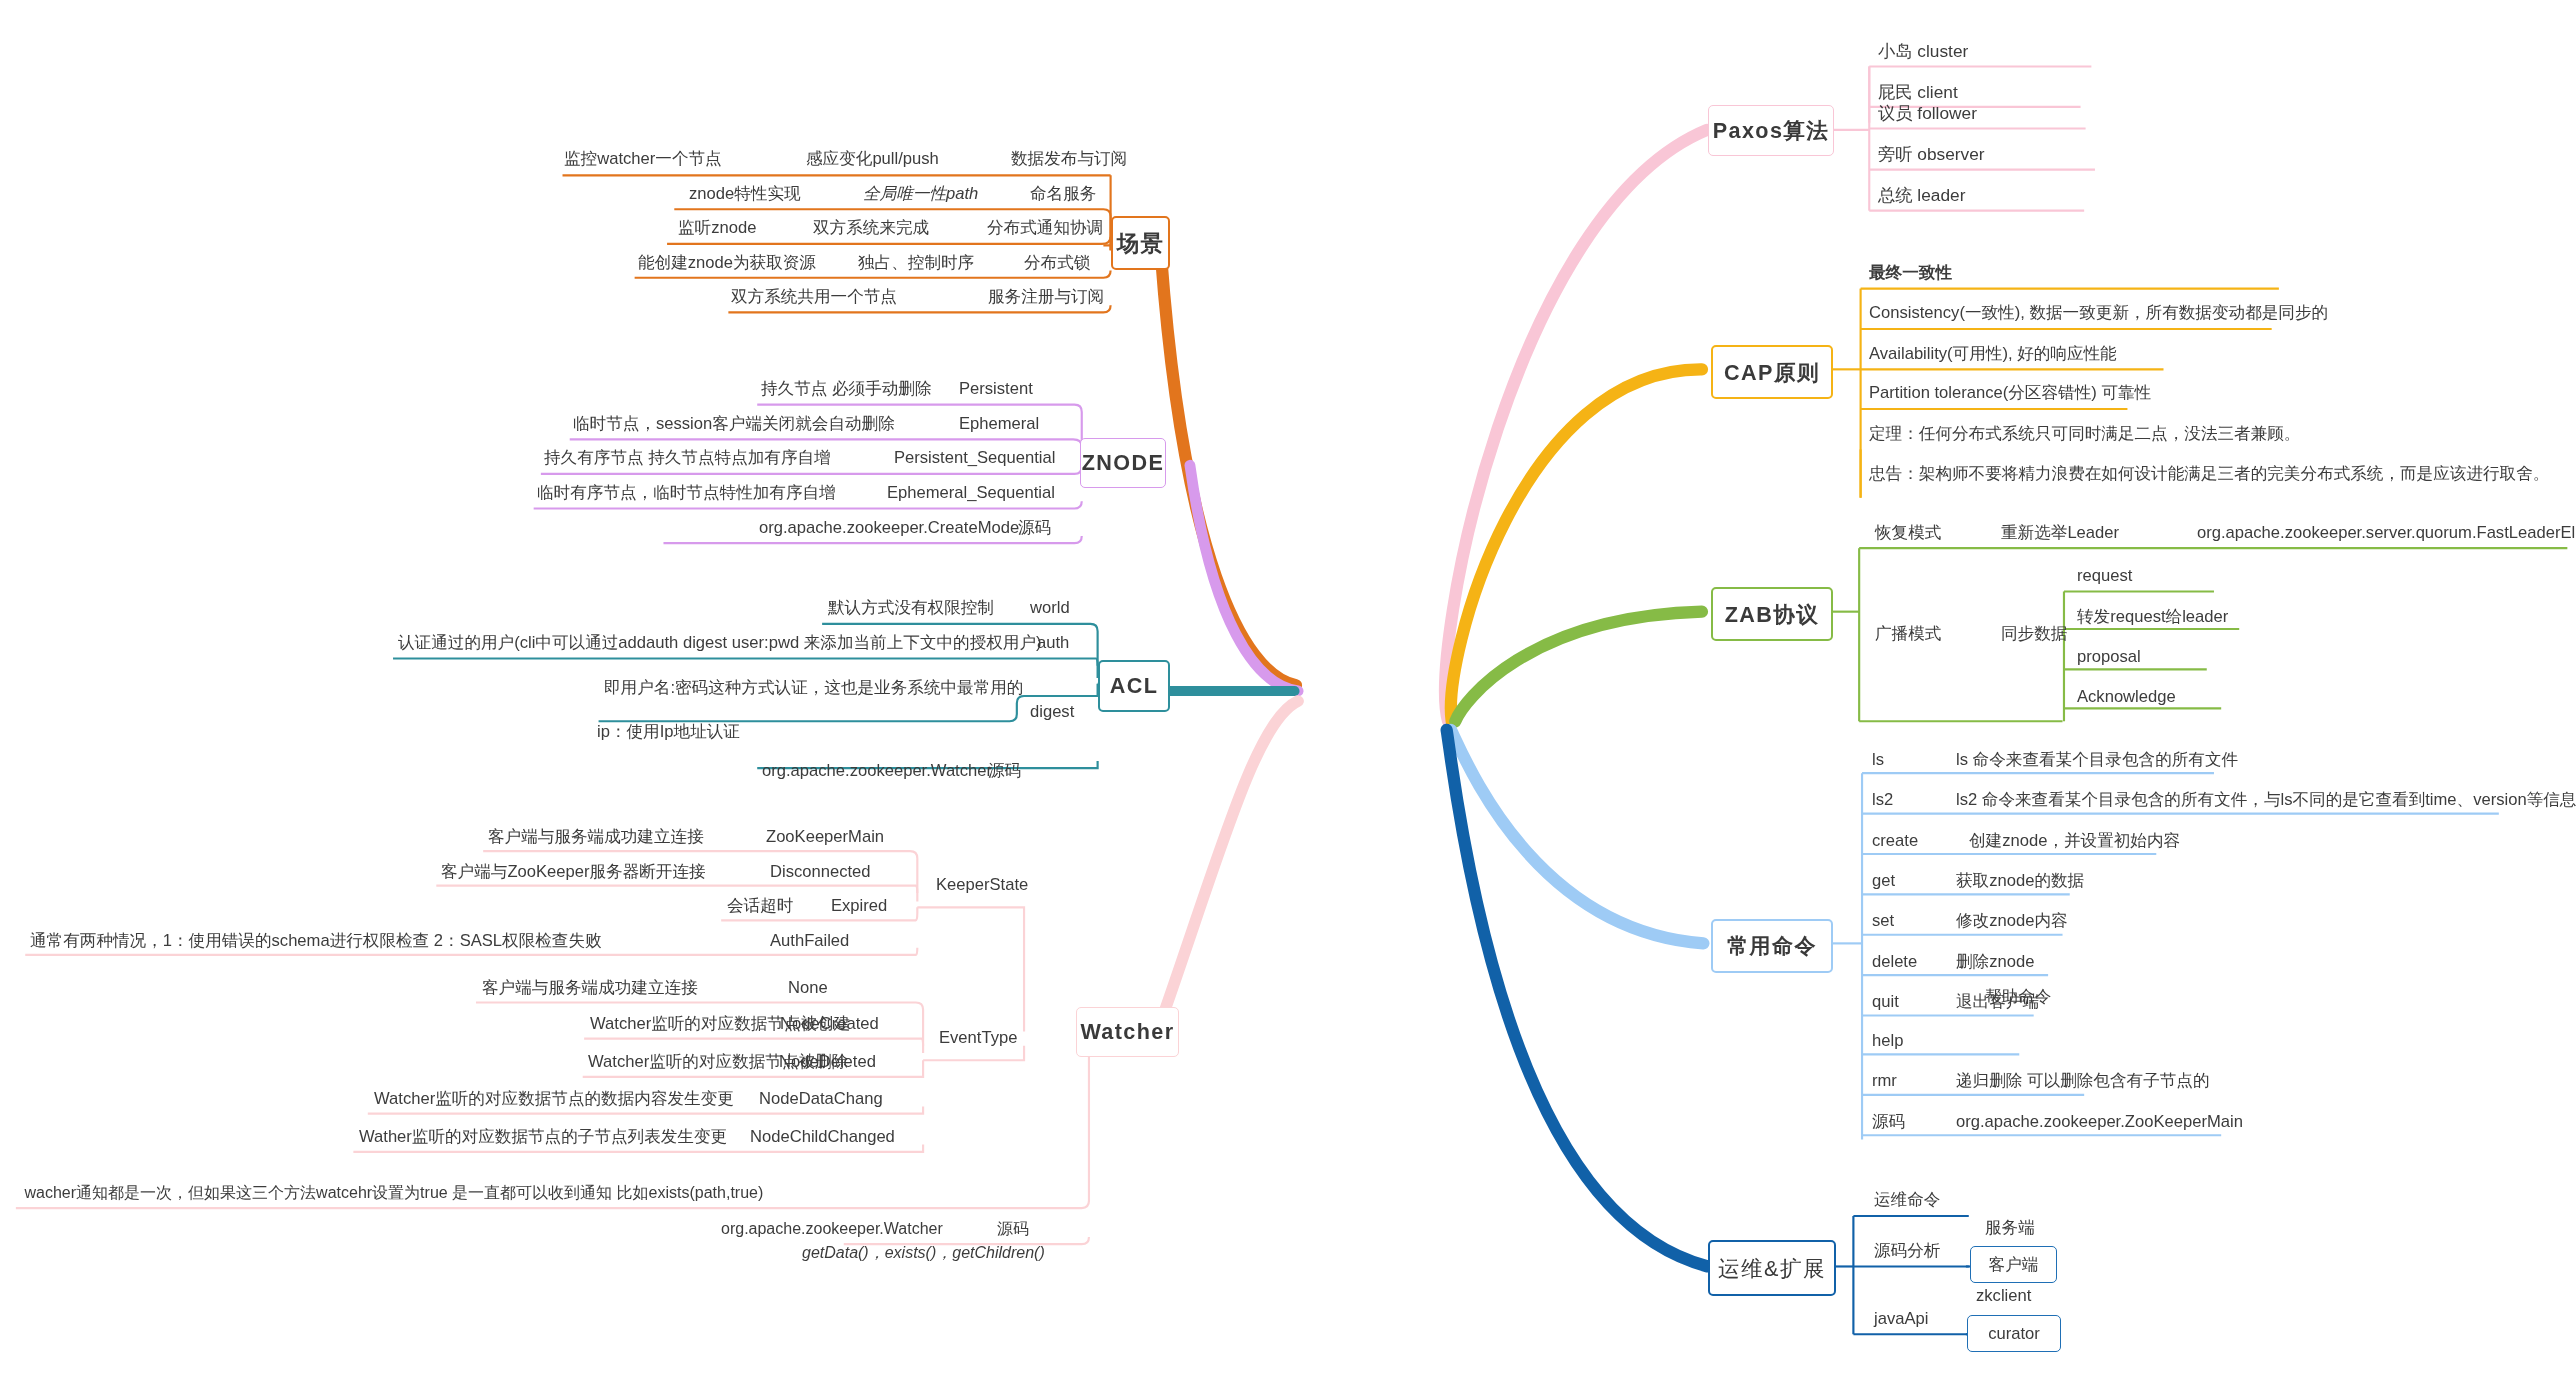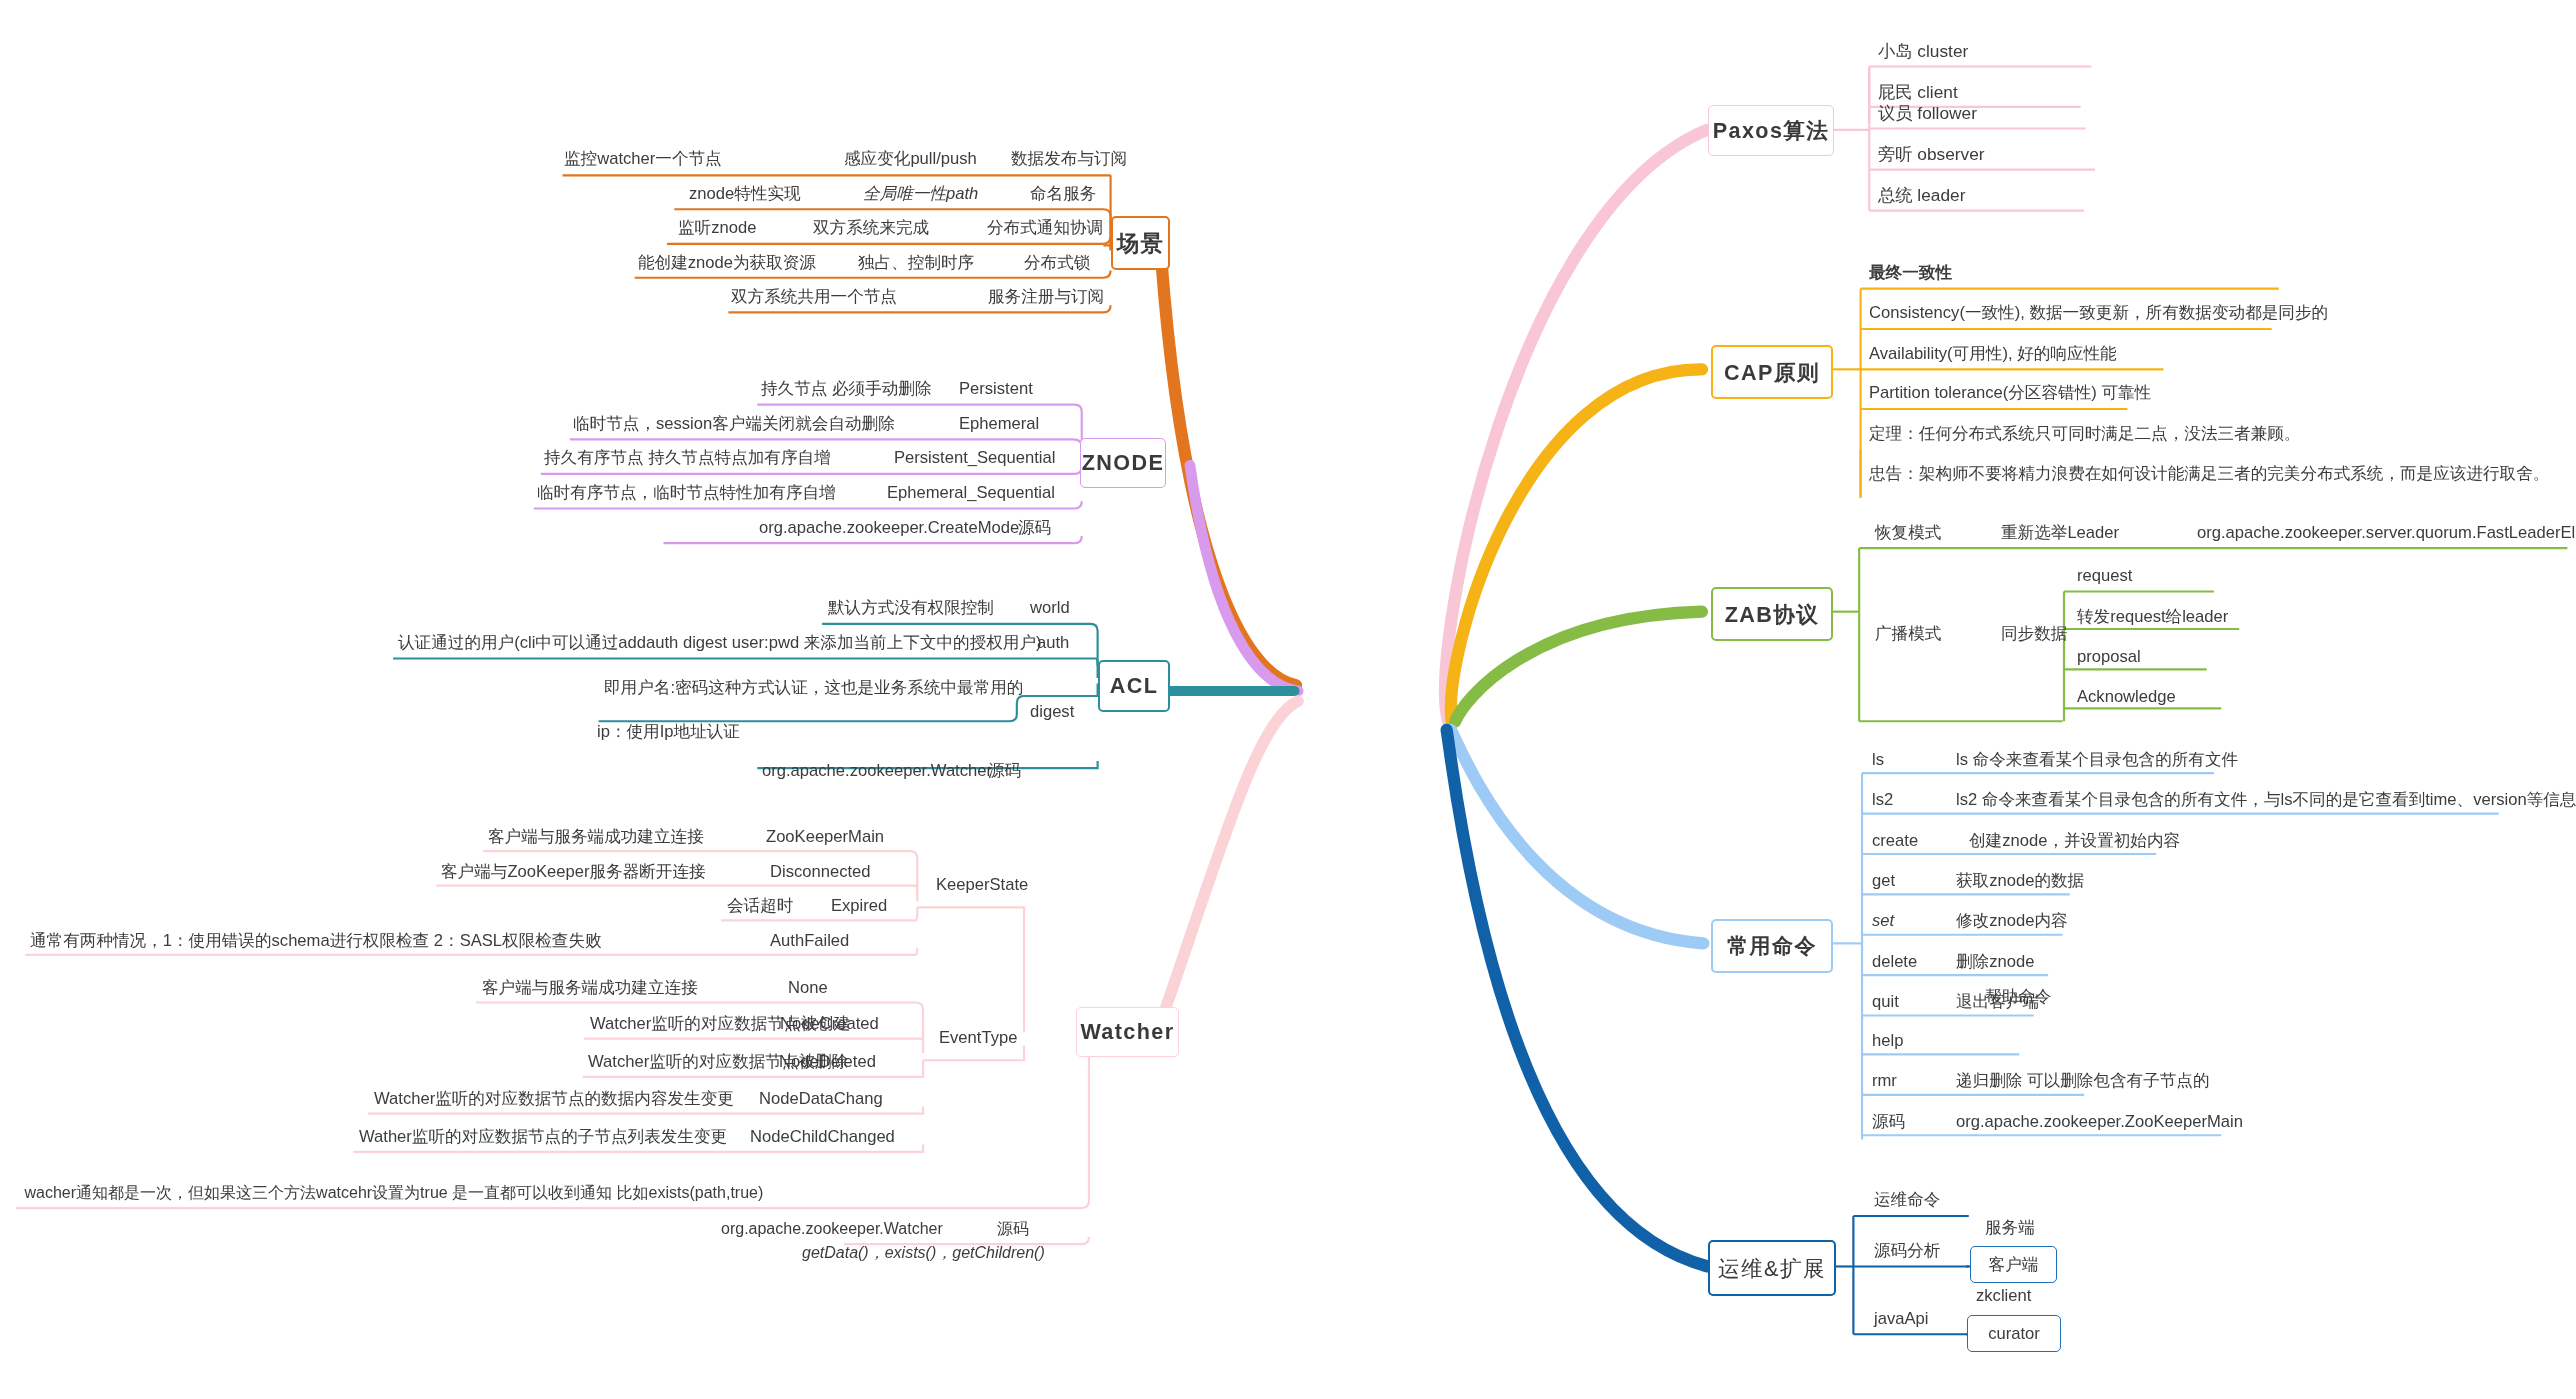--- a/index.html
+++ b/index.html
@@ -188,21 +188,21 @@
 
   <div class="branch-box" style="left:1711px;top:345px;width:118px;height:50px;border-color:#f5b315;font-size:21.6px;">CAP原则</div>
 
   <div class="branch-box" style="left:1711px;top:587px;width:118px;height:50px;border-color:#86bb46;font-size:21.6px;">ZAB协议</div>
 
   <div class="branch-box" style="left:1711px;top:919px;width:118px;height:50px;border-color:#9ecbf5;font-size:21px;">常用命令</div>
 
   <div class="branch-box" style="left:1708px;top:1240px;width:124px;height:52px;border-color:#1161a8;font-size:21.6px;font-weight:normal;">运维&amp;扩展</div>
 
   <div class="leaf" style="left:564px;top:150px;">监控watcher一个节点</div>
-  <div class="leaf" style="left:844px;top:150px;">感应变化pull/push</div>
+  <div class="leaf" style="left:806px;top:150px;">感应变化pull/push</div>
   <div class="leaf" style="left:1011px;top:150px;">数据发布与订阅</div>
 
   <div class="leaf" style="left:689px;top:185px;">znode特性实现</div>
   <div class="leaf" style="left:863px;top:185px;font-style:italic;">全局唯一性path</div>
   <div class="leaf" style="left:1030px;top:185px;">命名服务</div>
 
   <div class="leaf" style="left:678px;top:219px;">监听znode</div>
   <div class="leaf" style="left:813px;top:219px;">双方系统来完成</div>
   <div class="leaf" style="left:987px;top:219px;">分布式通知协调</div>
 
@@ -305,21 +305,21 @@
   <div class="leaf" style="left:2077px;top:688px;">Acknowledge</div>
 
   <div class="leaf" style="left:1872px;top:751px;">ls</div>
   <div class="leaf" style="left:1956px;top:751px;">ls 命令来查看某个目录包含的所有文件</div>
   <div class="leaf" style="left:1872px;top:791px;">ls2</div>
   <div class="leaf" style="left:1956px;top:791px;">ls2 命令来查看某个目录包含的所有文件，与ls不同的是它查看到time、version等信息</div>
   <div class="leaf" style="left:1872px;top:832px;">create</div>
   <div class="leaf" style="left:1969px;top:832px;">创建znode，并设置初始内容</div>
   <div class="leaf" style="left:1872px;top:872px;">get</div>
   <div class="leaf" style="left:1956px;top:872px;">获取znode的数据</div>
-  <div class="leaf" style="left:1872px;top:912px;font-style:italic;">set</div>
+  <div class="leaf" style="left:1872px;top:912px;">set</div>
   <div class="leaf" style="left:1956px;top:912px;">修改znode内容</div>
   <div class="leaf" style="left:1872px;top:953px;">delete</div>
   <div class="leaf" style="left:1956px;top:953px;">删除znode</div>
   <div class="leaf" style="left:1872px;top:993px;">quit</div>
   <div class="leaf" style="left:1956px;top:993px;">退出客户端</div>
   <div class="leaf" style="left:1872px;top:1032px;">help</div>
   <div class="leaf" style="left:1956px;top:988px;margin-left:29px;">帮助命令</div>
   <div class="leaf" style="left:1872px;top:1072px;">rmr</div>
   <div class="leaf" style="left:1956px;top:1072px;">递归删除 可以删除包含有子节点的</div>
   <div class="leaf" style="left:1872px;top:1113px;">源码</div>

